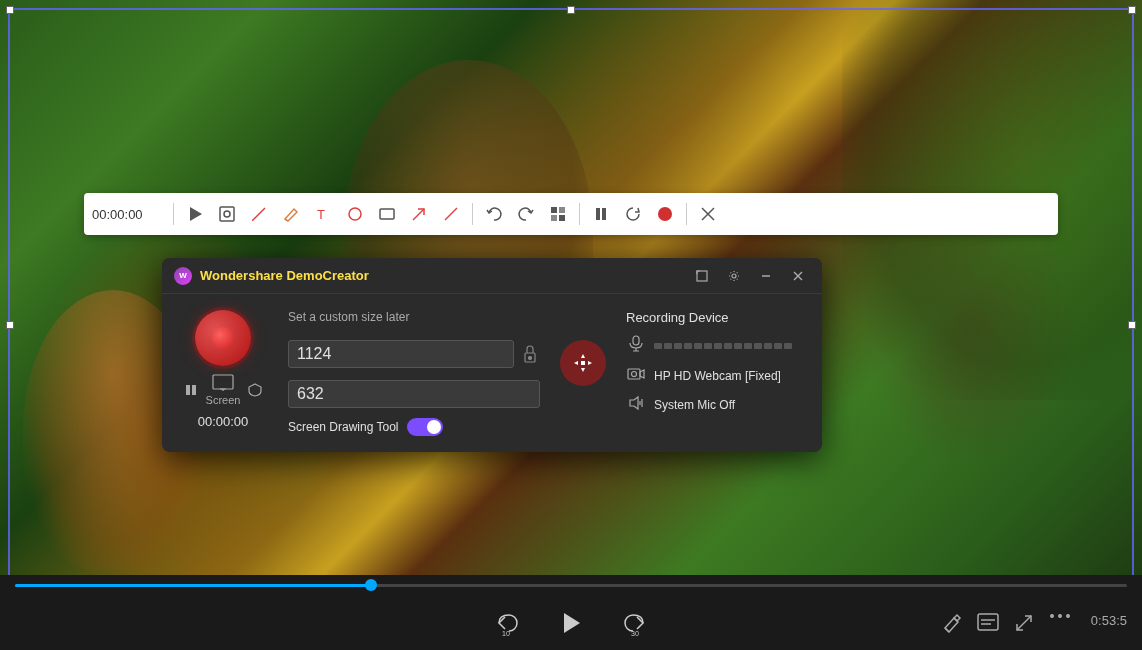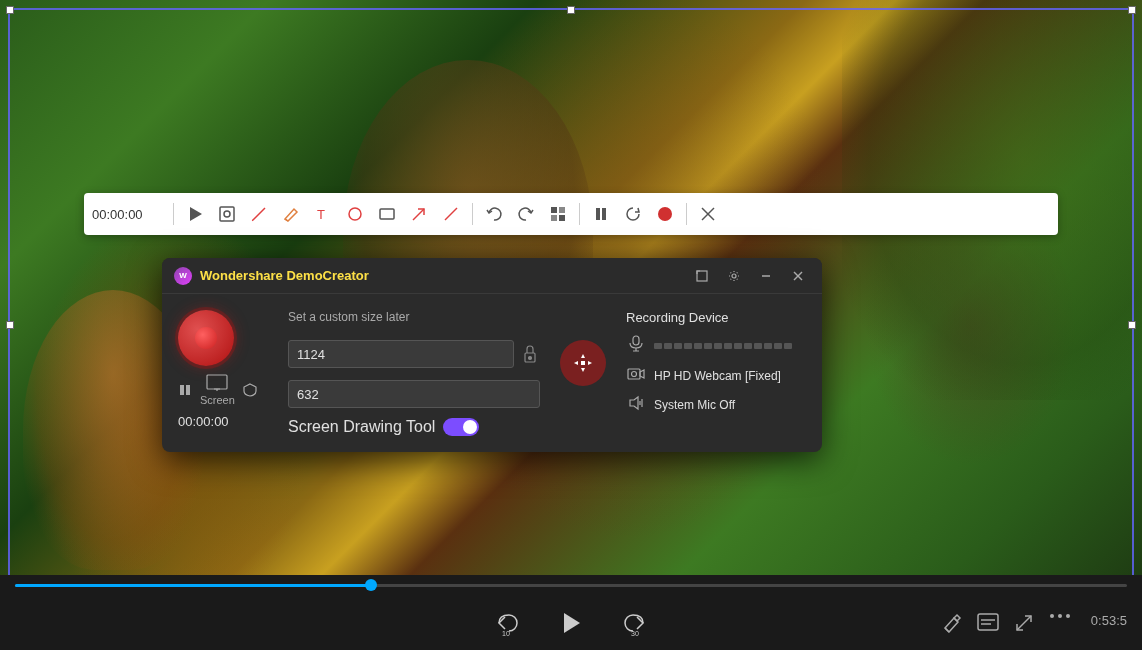--- a/index.html
+++ b/index.html
@@ -255,20 +255,21 @@
     .dc-content {
       display: flex;
       padding: 16px;
       gap: 20px;
     }
 
     
     .dc-left {
       display: flex;
       flex-direction: column;
+      align-items: center;
       gap: 8px;
       min-width: 90px;
     }
 
     .record-circle {
       width: 56px; height: 56px;
       border-radius: 50%;
       background: radial-gradient(circle at 35% 35%, #e05050, #b01010);
       box-shadow: 0 0 0 3px rgba(180,20,20,0.3), 0 0 15px rgba(200,30,30,0.4);
       display: flex;
@@ -342,21 +343,21 @@
       margin-bottom: 6px;
     }
 
     .dc-size-input {
       flex: 1;
       height: 28px;
       background: #3a3a3a;
       border: 1px solid #555;
       border-radius: 3px;
       color: #e0e0e0;
-      font-size: 13px;
+      font-size: 16px;
       padding: 0 8px;
       outline: none;
     }
 
     .dc-lock-btn {
       width: 20px; height: 40px;
       display: flex;
       flex-direction: column;
       align-items: center;
       justify-content: center;
@@ -365,21 +366,21 @@
     }
 
     .dc-drawing-tool {
       display: flex;
       align-items: center;
       gap: 8px;
       margin-top: 10px;
     }
 
     .dc-drawing-label {
-      font-size: 16px;
+      font-size: 12px;
       color: #e0e0e0;
     }
 
     .toggle-switch {
       width: 36px; height: 18px;
       background: #7c4dff;
       border-radius: 9px;
       position: relative;
       cursor: pointer;
     }

